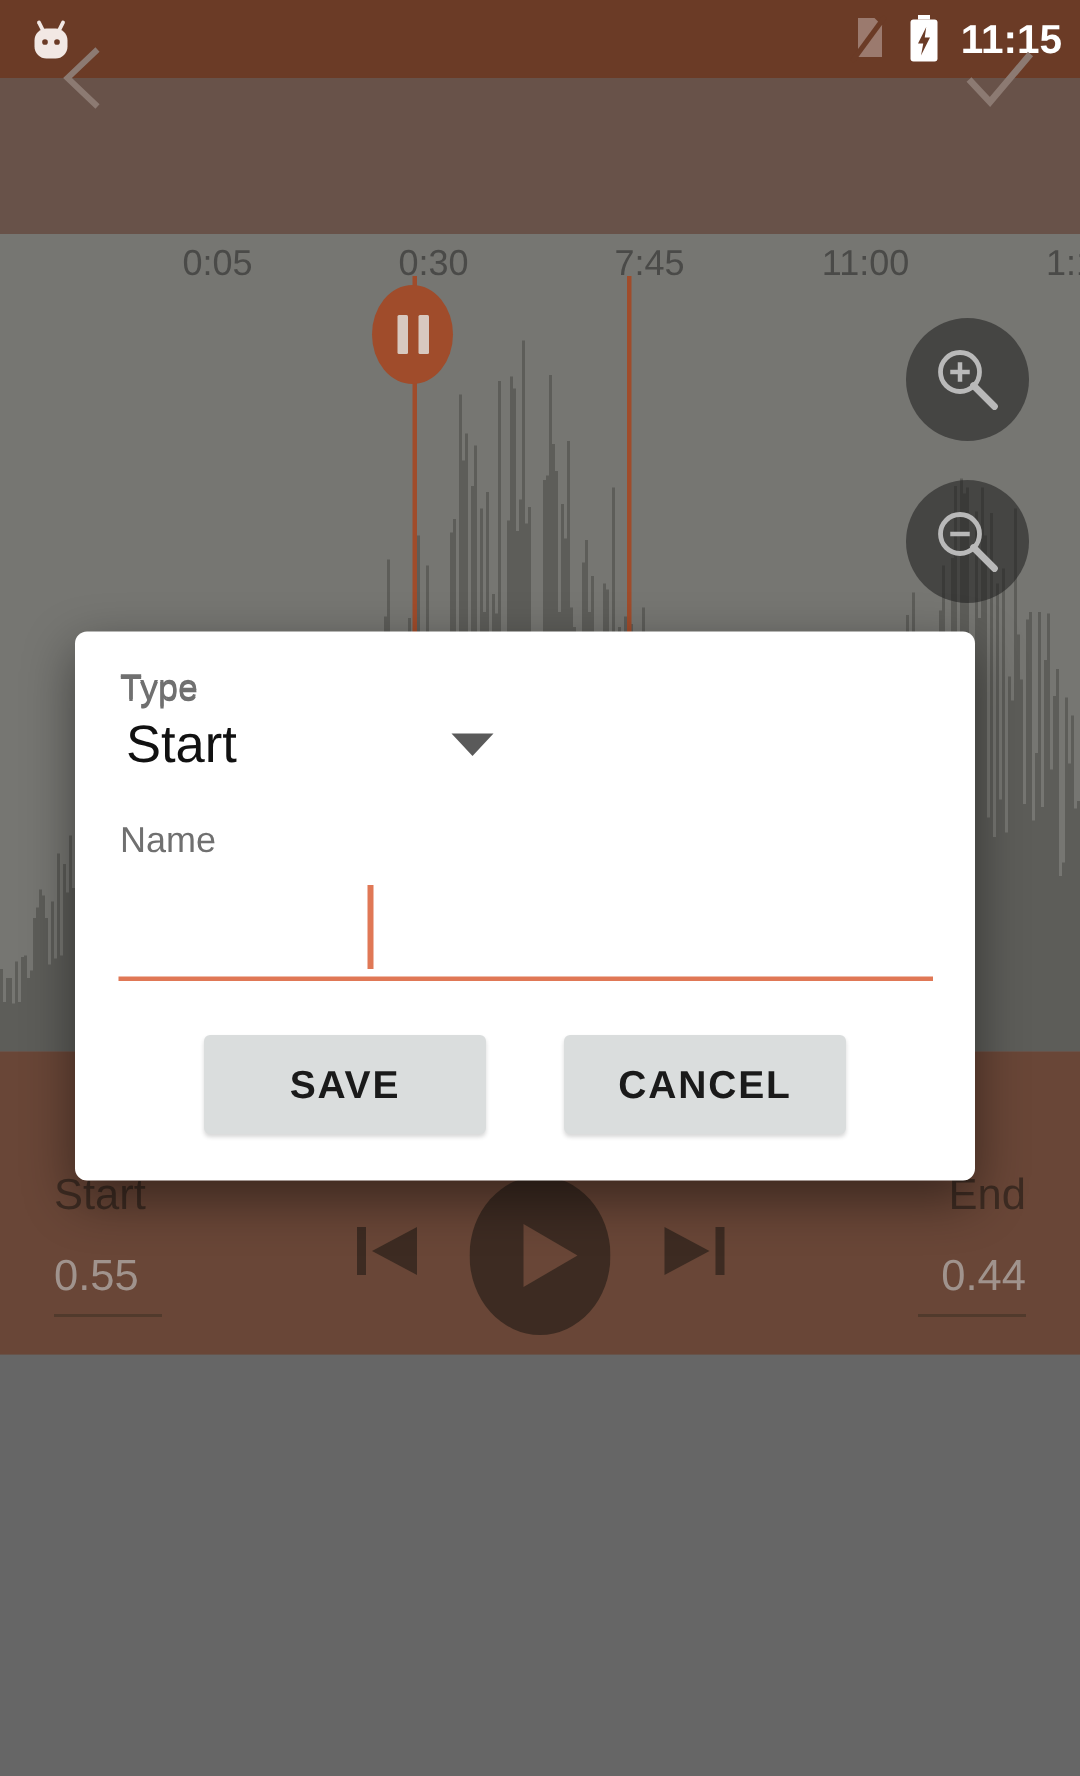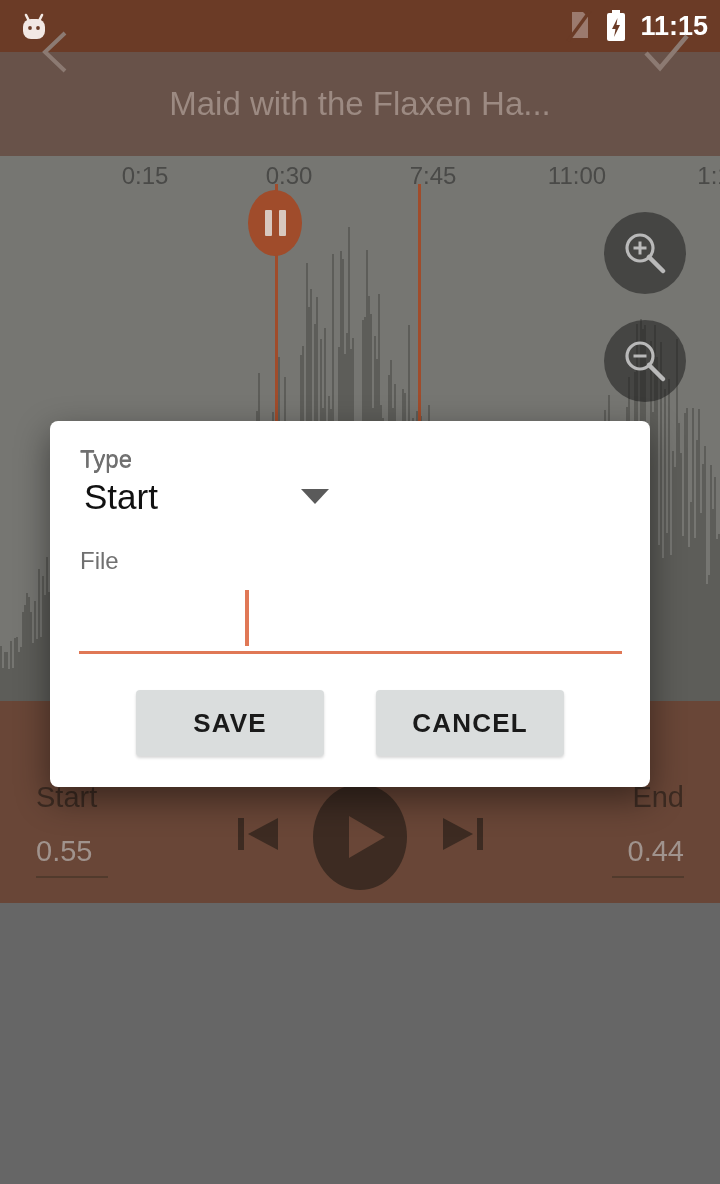--- a/index.html
+++ b/index.html
@@ -113,21 +113,21 @@
   .btn-save { left:136px; width:188px; }
   .btn-cancel { left:376px; width:188px; }
 </style>
 </head>
 <body>
 
 <div id="screen">
 
   <div class="wave-panel">
     <div class="ruler" id="ruler">
-        <div class="tick-label" style="left: 145px;">0:15</div>
+        <div class="tick-label" style="left: 145px;">0:05</div>
         <div class="tick-label" style="left: 289px;">0:30</div>
         <div class="tick-label" style="left: 433px;">7:45</div>
         <div class="tick-label" style="left: 577px;">11:00</div>
         <div class="tick-label" style="left: 714px;">1:1</div>
       </div>
     <div class="wave-canvas" id="wavecanvas">
         <div class="wave-bar" style="left: 0px; height: 55.3072px;"></div>
         <div class="wave-bar" style="left: 2px; height: 32.6747px;"></div>
         <div class="wave-bar" style="left: 4px; height: 48.8108px;"></div>
         <div class="wave-bar" style="left: 6px; height: 49.457px;"></div>
@@ -549,21 +549,20 @@
 
   <div class="appbar"></div>
   <div class="appbar-scrim"></div>
 
   <div class="ab-back">
     <svg width="52" height="52" viewBox="0 0 52 52">
       <polyline points="33,7 13,26 33,45" fill="none" stroke="#8C7A72" stroke-width="4"></polyline>
     </svg>
   </div>
 
-  <div class="ab-title">Maid with the Flaxen Ha...</div>
 
   <div class="ab-check">
     <svg width="56" height="52" viewBox="0 0 56 52">
       <polyline points="8,27 22,42 49,10" fill="none" stroke="#8C7A72" stroke-width="4.5"></polyline>
     </svg>
   </div>
 
   <div class="statusbar">
     <div class="sb-left">
       <svg width="40" height="40" viewBox="0 0 40 40">
@@ -591,21 +590,21 @@
   <div class="dialog">
     <div class="field-label" style="top:445px; left:80px; position:fixed;">Type</div>
   </div>
 
   <div style="position:absolute; z-index:61; left:0; top:0; width:720px; height:1184px; pointer-events:none;">
     <div class="field-label" style="top:446px; pointer-events:auto;">Type</div>
 
     <div class="field-value-type" style="pointer-events:auto;">Start</div>
     <div class="dd-arrow" style="pointer-events:auto;"></div>
 
-    <div class="field-label" style="top:547px; pointer-events:auto;">File</div>
+    <div class="field-label" style="top:547px; pointer-events:auto;">Name</div>
 
     <div class="name-input-wrap" style="pointer-events:auto;">
       <span class="caret"></span>
       <span class="name-underline"></span>
     </div>
 
     <button class="dlg-btn btn-cancel" style="pointer-events:auto;">CANCEL</button>
     <button class="dlg-btn btn-save" style="pointer-events:auto;">SAVE</button>
   </div>
 

